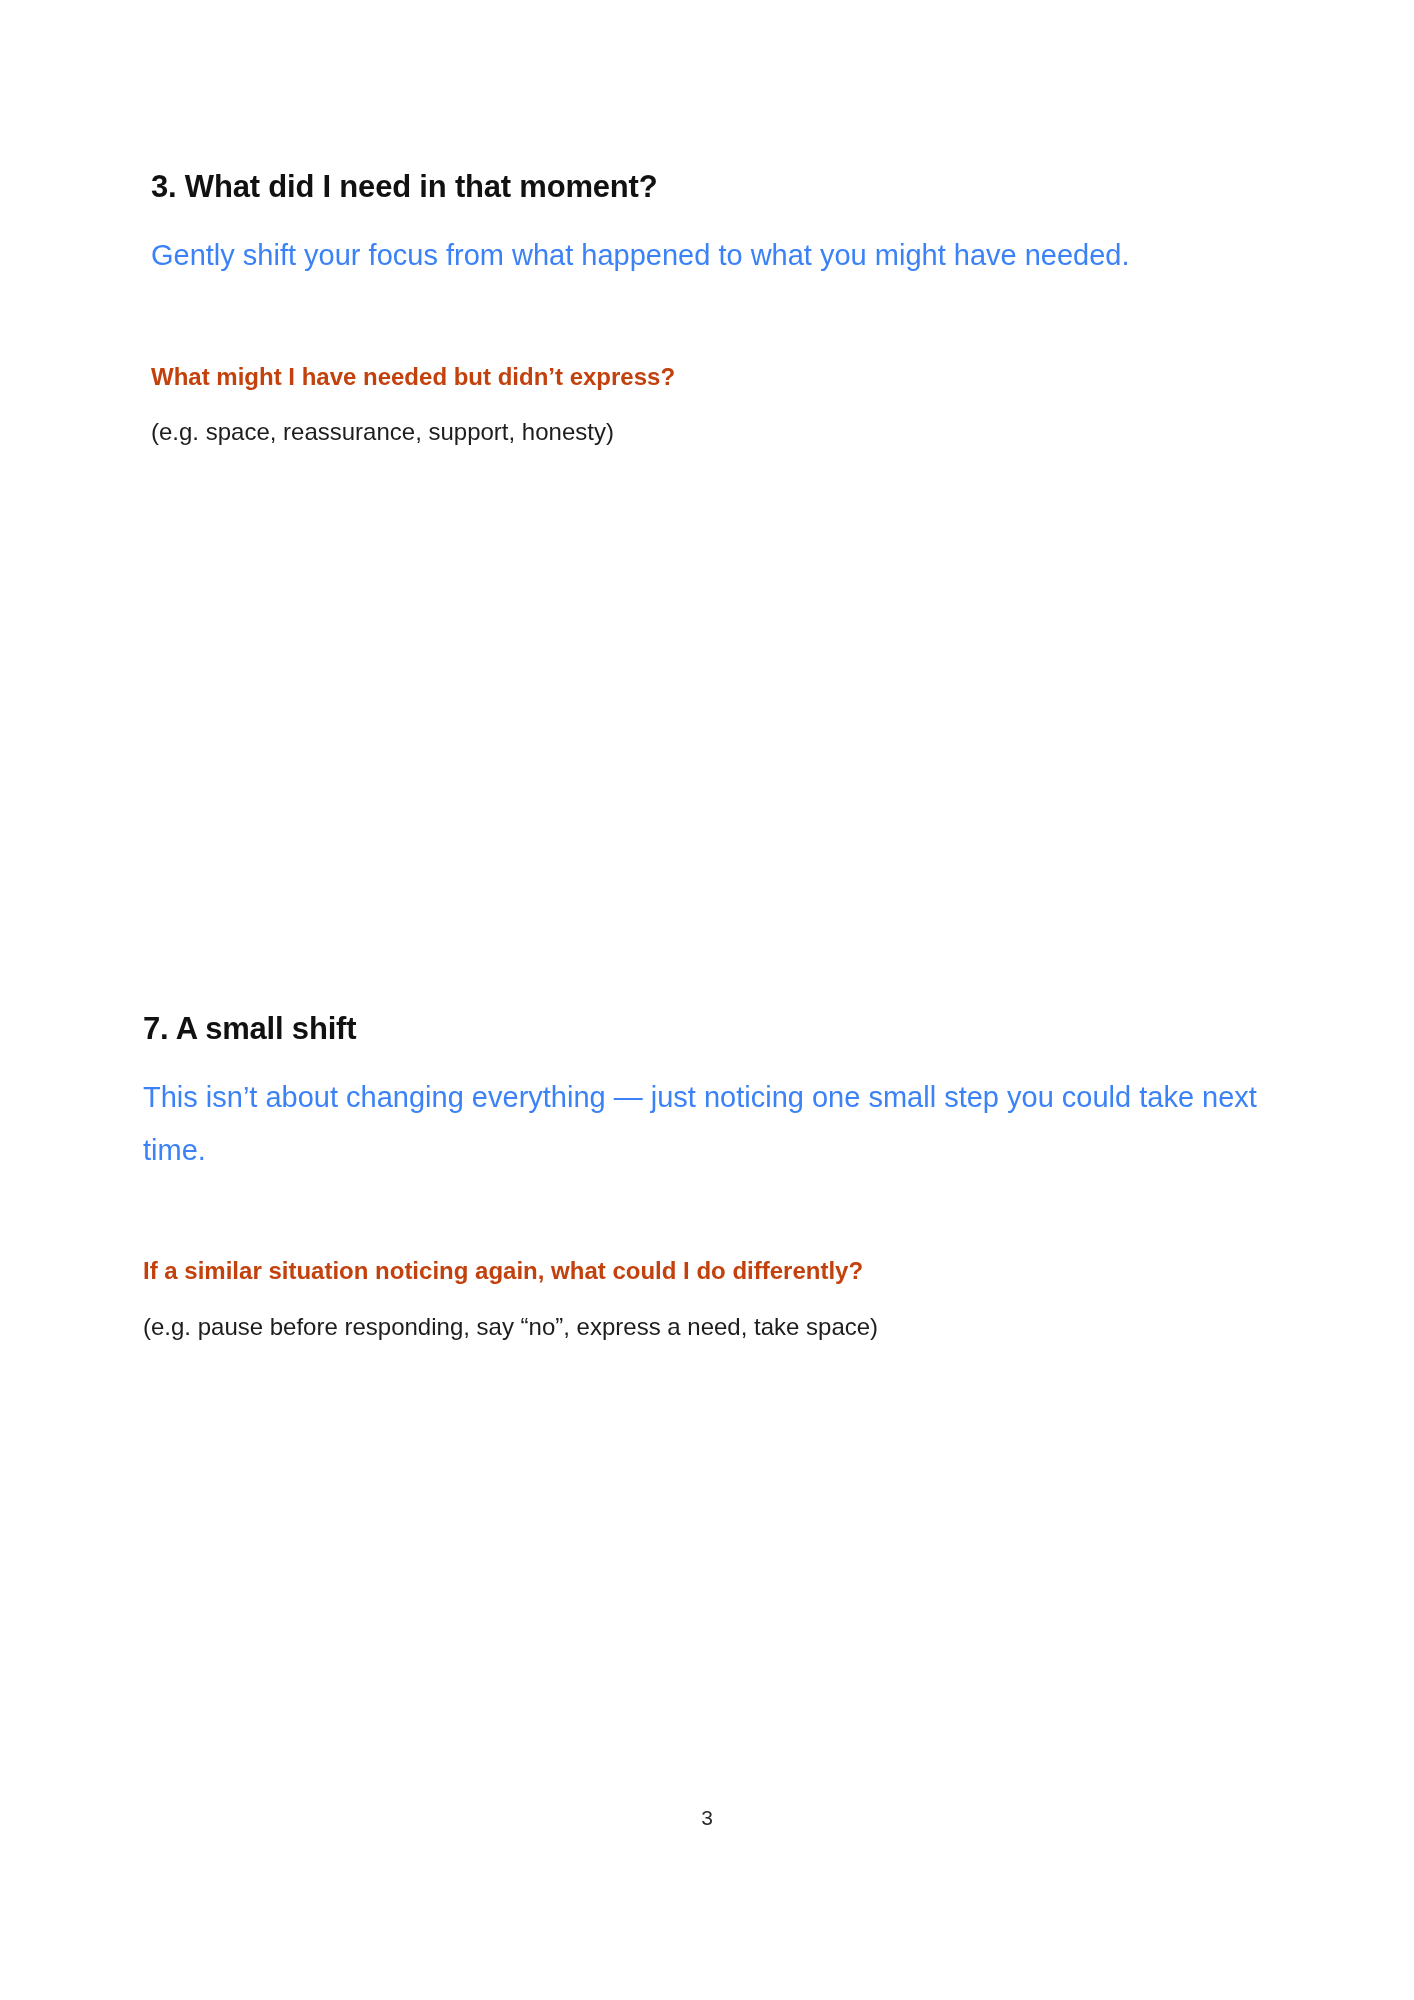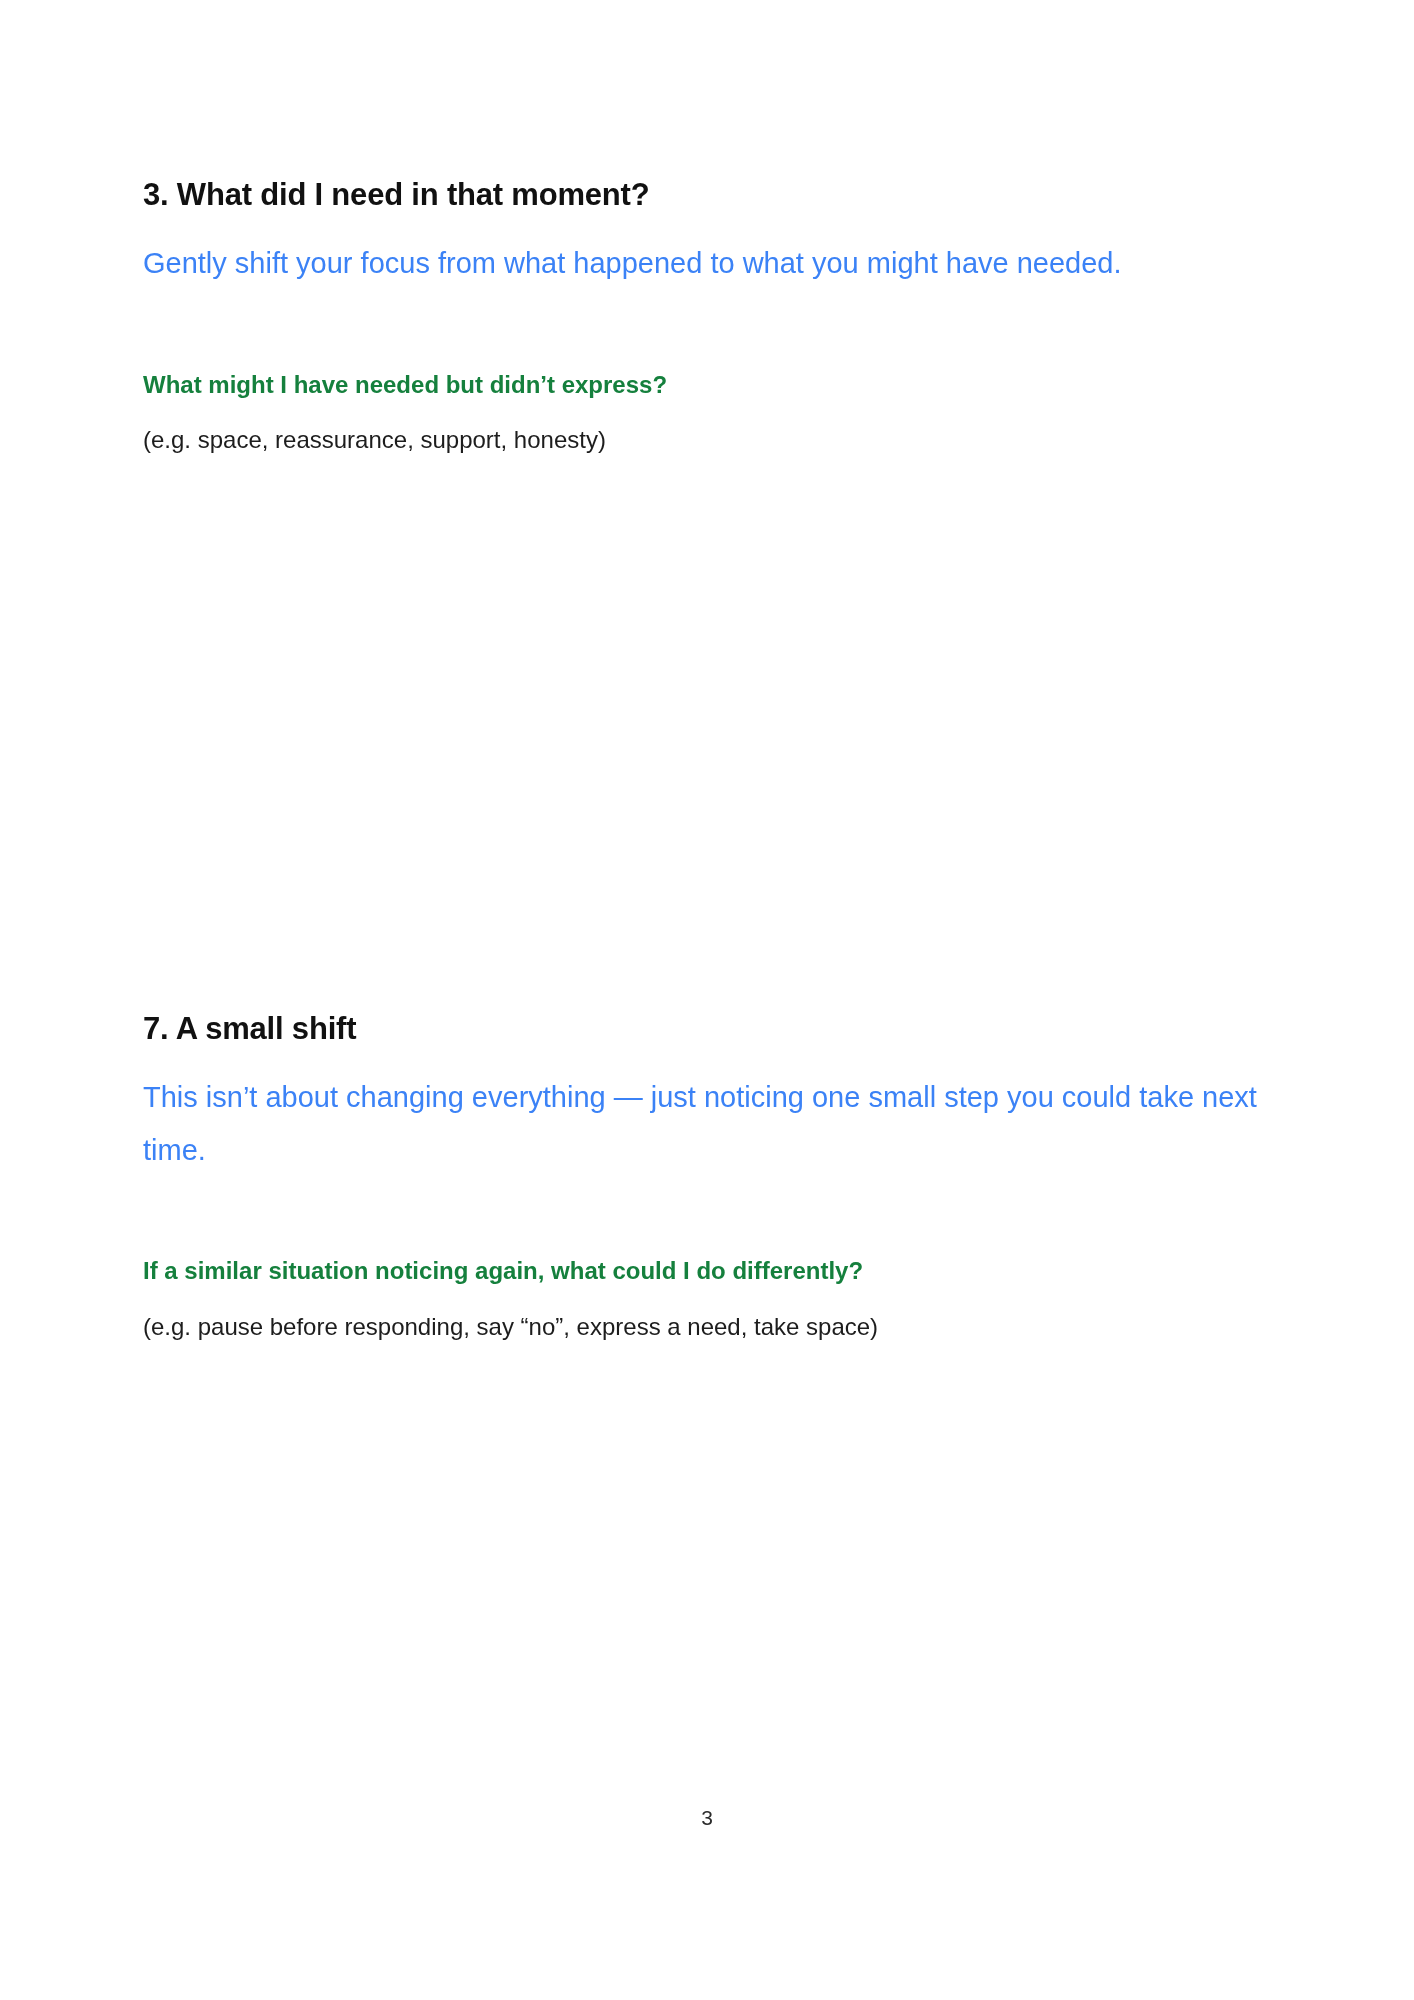--- a/index.html
+++ b/index.html
@@ -28,21 +28,21 @@
     top: 0;
     width: 1120px;
   }
 
   .section {
     position: absolute;
     left: 0;
     width: 1120px;
   }
 
-  #section-3 { top: 176px; }
+  #section-3 { top: 168px; margin-left: 8px; }
   #section-4 { top: 1010px; }
 
   .section-heading {
     font-size: 31px;
     font-weight: 700;
     line-height: 1.25;
     letter-spacing: -0.2px;
     color: #111111;
     margin: 0 0 22px 0;
   }
@@ -57,21 +57,21 @@
   }
 
   .prompt-block {
     margin-top: 78px;
   }
 
   .prompt-question {
     font-size: 24px;
     font-weight: 700;
     line-height: 1.4;
-    color: #15803d;
+    color: #c2410c;
     margin: 0 0 22px 0;
   }
 
   .prompt-hint {
     font-size: 24px;
     font-weight: 400;
     line-height: 1.4;
     color: #1d1d1d;
     margin: 0;
   }

